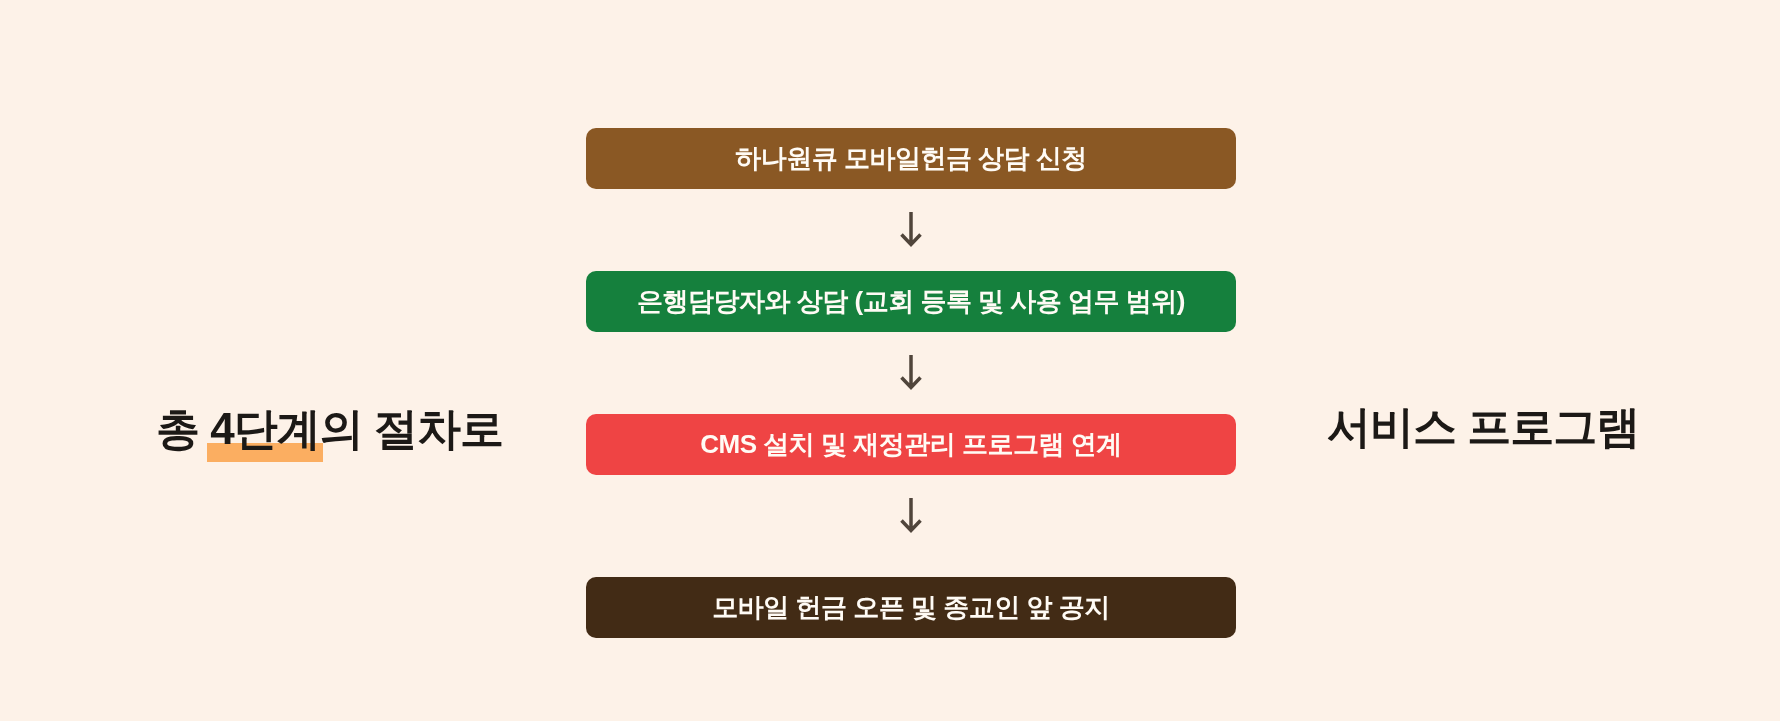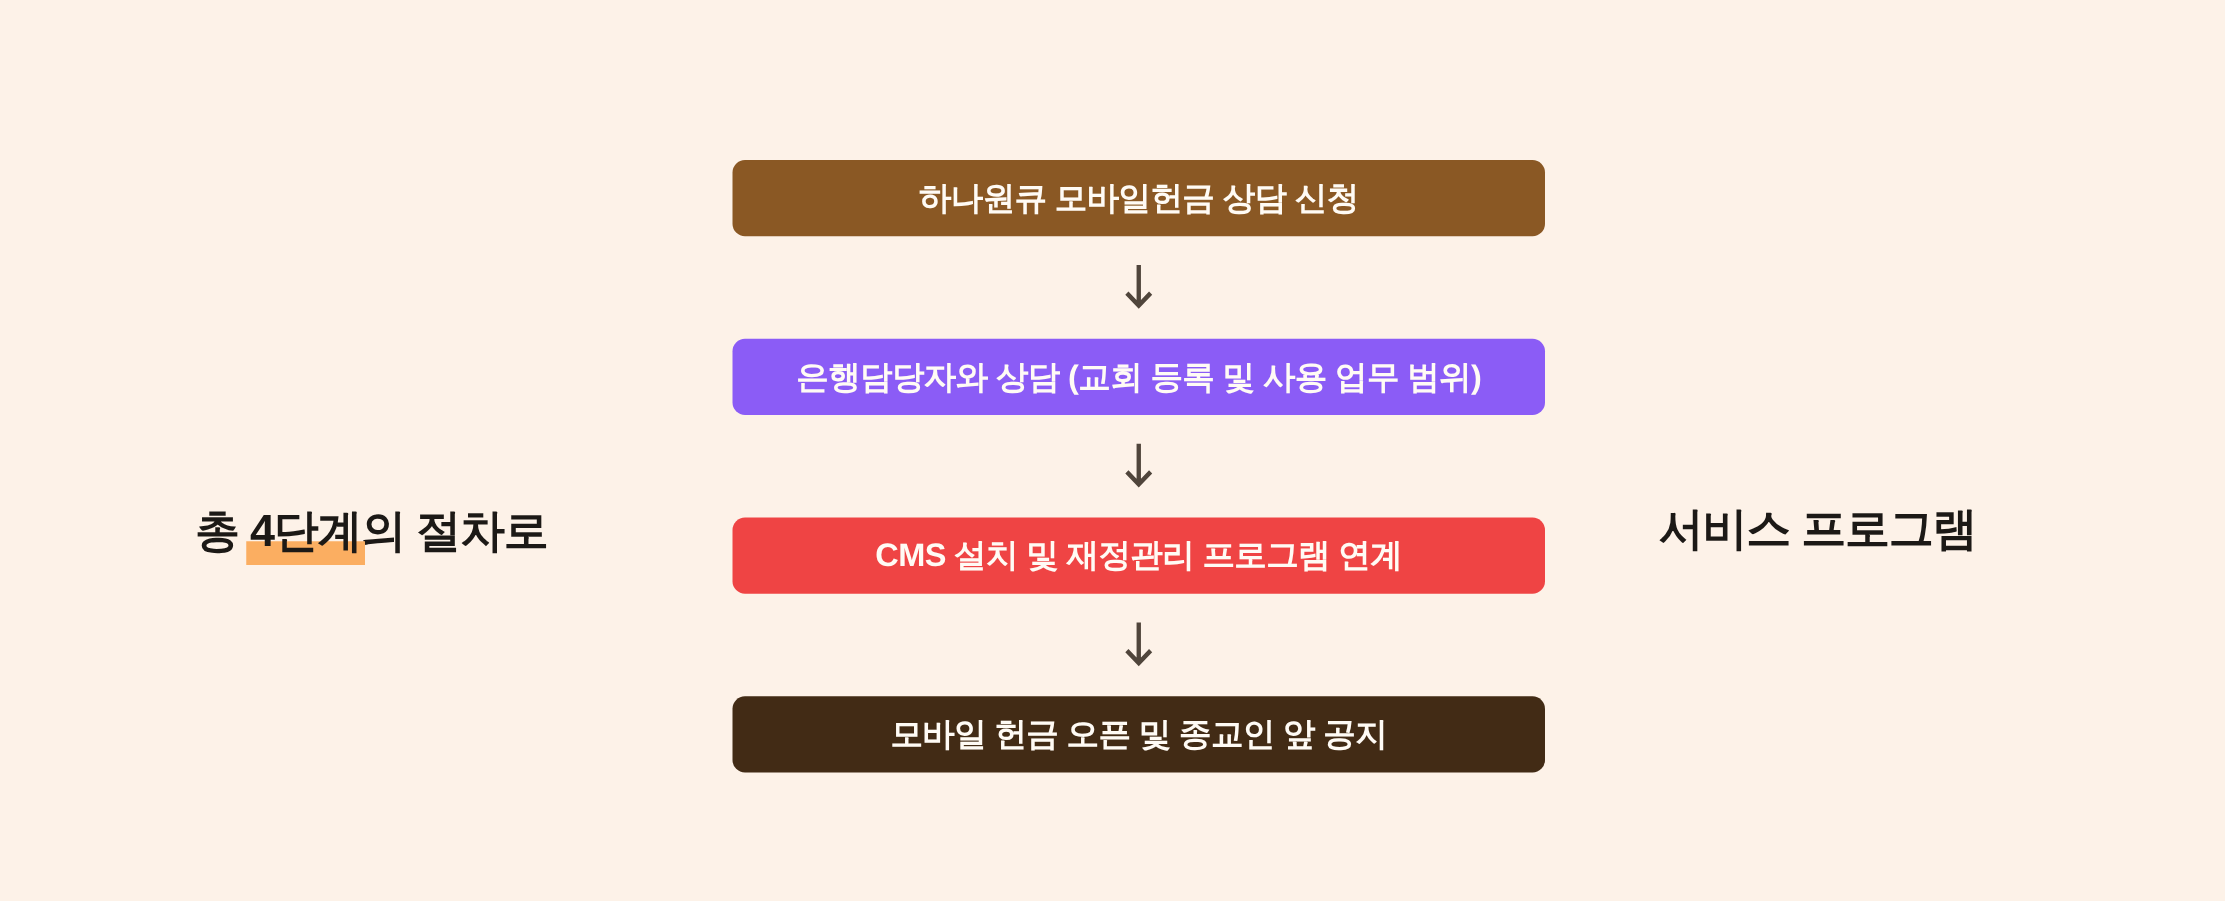--- a/index.html
+++ b/index.html
@@ -14,21 +14,21 @@
   }
   .canvas {
     position: relative;
     width: 1780px;
     height: 721px;
   }
 
   
   .side-label {
     position: absolute;
-    font-size: 36px;
+    font-size: 44px;
     font-weight: 700;
     letter-spacing: -1px;
     line-height: 1.15;
     white-space: nowrap;
   }
   .side-label--left  { left: 156px;  top: 404px; }
   .side-label--right { left: 1327px; top: 402px; }
 
   .hl-wrap {
     position: relative;
@@ -94,36 +94,36 @@
     <div class="step-box" style="background-color: rgb(138, 88, 36); color: rgb(255, 251, 245);">하나원큐 모바일헌금 상담 신청</div>
 
     <div class="arrow-row">
       <span class="arrow-icon" style="color: rgb(80, 69, 59);">
         <svg width="26" height="40" viewBox="0 0 26 40">
           <path d="M13 2 L13 33 M3.5 24.5 L13 34.5 L22.5 24.5" stroke="currentColor" stroke-width="3.5" fill="none"></path>
         </svg>
       </span>
     </div>
 
-    <div class="step-box" style="background-color: #8b5cf6; color: rgb(255, 251, 245);">은행담당자와 상담 (교회 등록 및 사용 업무 범위)</div>
+    <div class="step-box" style="background-color: #15803d; color: rgb(255, 251, 245);">은행담당자와 상담 (교회 등록 및 사용 업무 범위)</div>
 
     <div class="arrow-row">
       <span class="arrow-icon" style="color: rgb(80, 69, 59);">
         <svg width="26" height="40" viewBox="0 0 26 40">
           <path d="M13 2 L13 33 M3.5 24.5 L13 34.5 L22.5 24.5" stroke="currentColor" stroke-width="3.5" fill="none"></path>
         </svg>
       </span>
     </div>
 
     <div class="step-box" style="background-color: #ef4444; color: rgb(255, 251, 245);">CMS 설치 및 재정관리 프로그램 연계</div>
 
     <div class="arrow-row">
       <span class="arrow-icon" style="color: rgb(80, 69, 59);">
         <svg width="26" height="40" viewBox="0 0 26 40">
           <path d="M13 2 L13 33 M3.5 24.5 L13 34.5 L22.5 24.5" stroke="currentColor" stroke-width="3.5" fill="none"></path>
         </svg>
       </span>
     </div>
 
-    <div class="step-box" style="background-color: rgb(66, 43, 21); color: rgb(255, 251, 245);">모바일 헌금 오픈 및 종교인 앞 공지</div>
+    <div class="step-box" style="background-color: rgb(66, 43, 21); color: rgb(255, 251, 245); margin-top: 20px;">모바일 헌금 오픈 및 종교인 앞 공지</div>
 
   </div>
 </div>
 
 </body></html>

